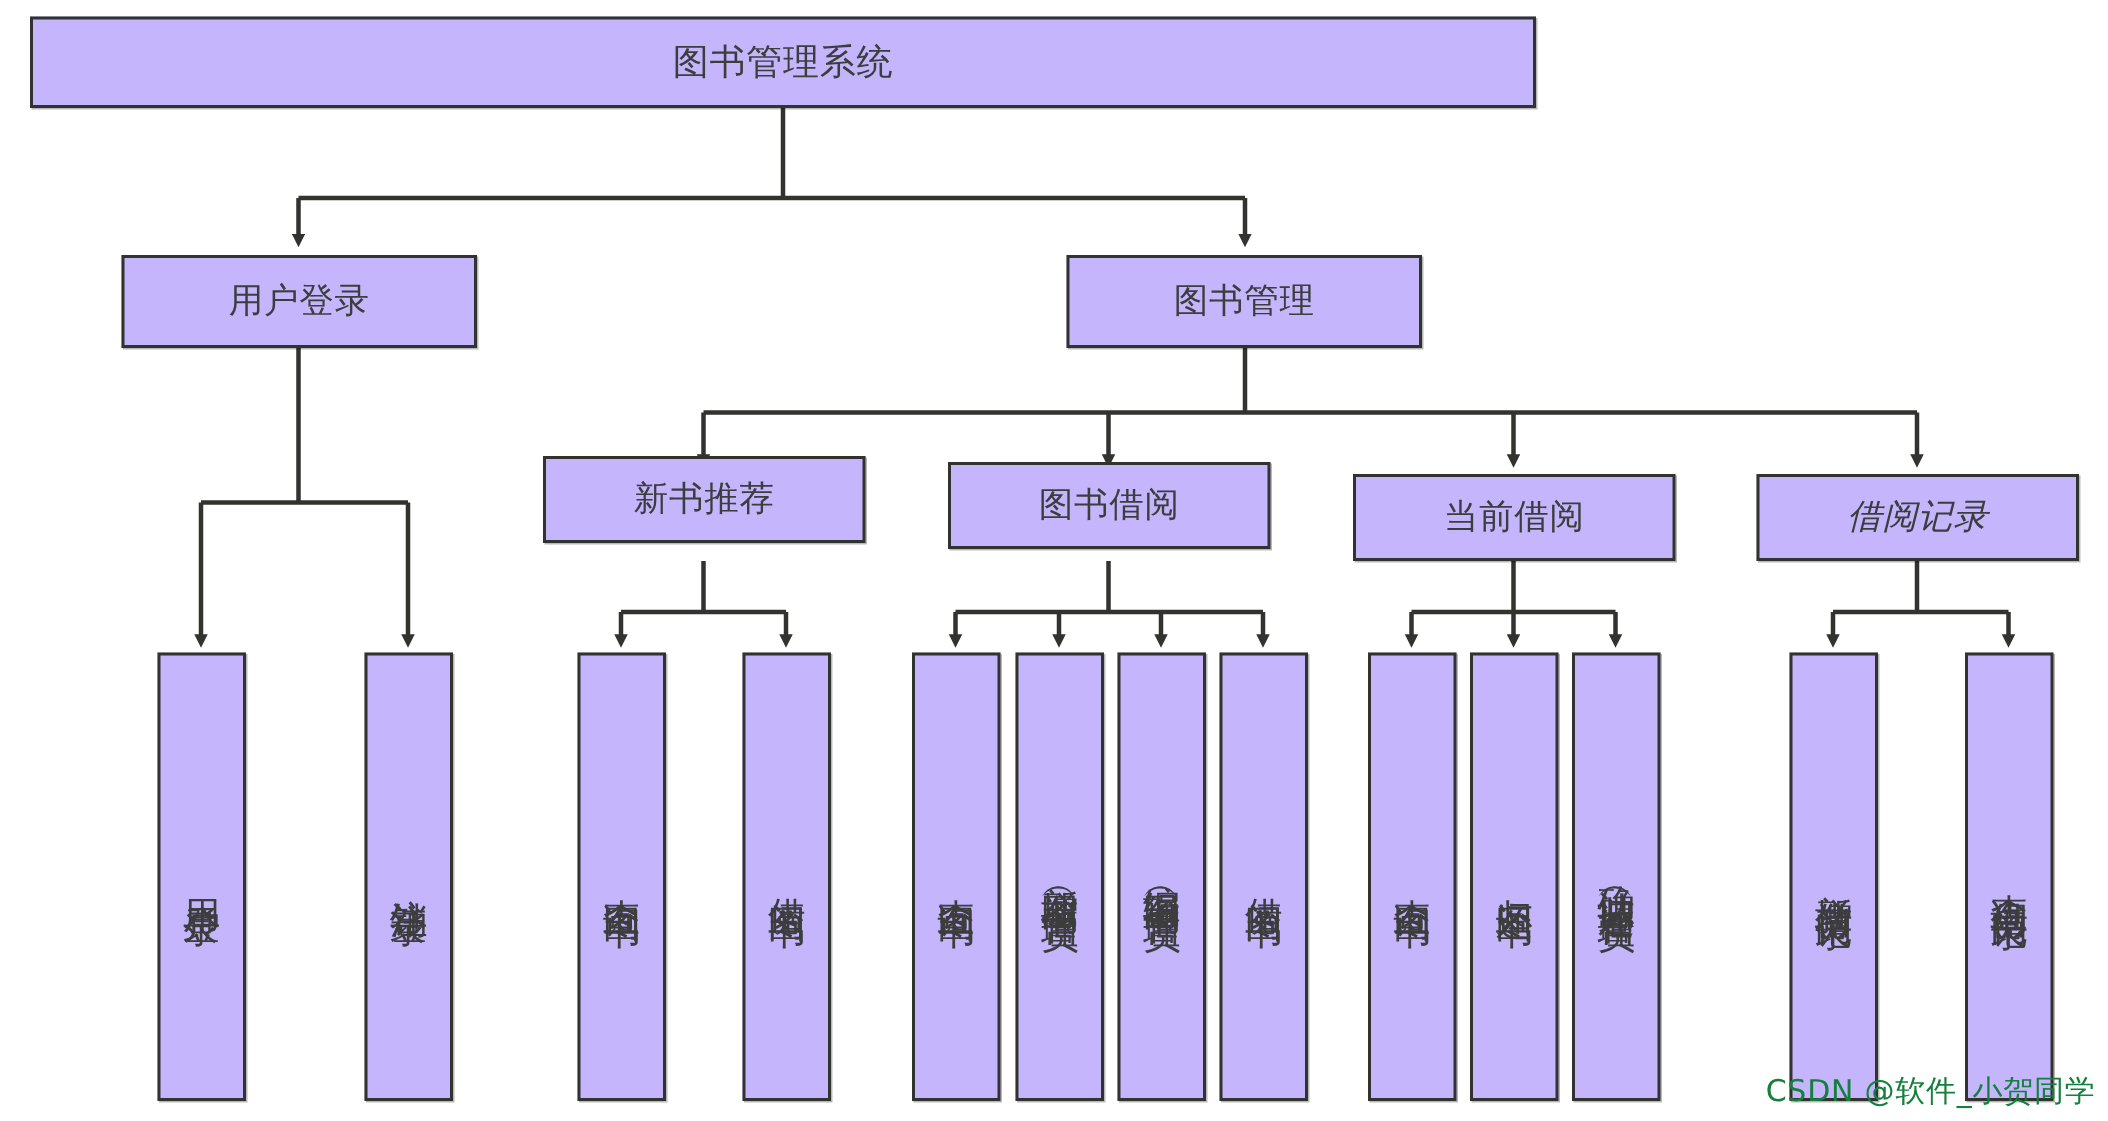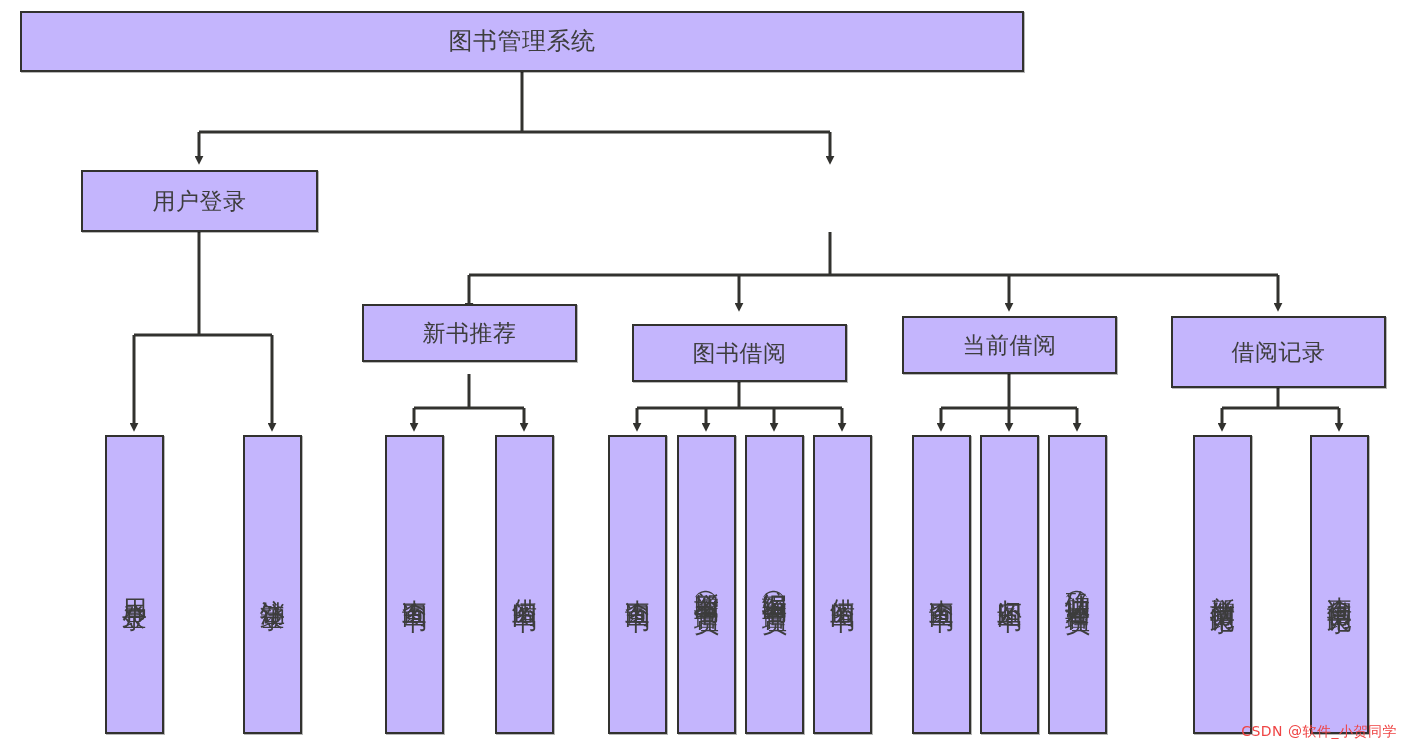--- a/index.html
+++ b/index.html
@@ -66,22 +66,22 @@
     font-size: 25px;
     line-height: 1;
     letter-spacing: 3px;
     white-space: nowrap;
     max-height: 100%;
   }
   .watermark {
     position: absolute;
     right: 8px;
     bottom: 6px;
-    font-size: 14px;
-    color: #ef4444;
+    font-size: 20px;
+    color: #15803d;
     letter-spacing: 0.5px;
     z-index: 5;
     white-space: nowrap;
     font-family: "DejaVu Sans", "Liberation Sans", sans-serif;
   }
 </style>
 </head>
 <body>
 
 <div id="diagram-root">
@@ -136,31 +136,34 @@
     </g>
   </svg>
 
   <div class="node horiz root" style="left:20px; top:11px; width:1004px; height:61px;">
     <span class="node-label">图书管理系统</span>
   </div>
 
   <div class="node horiz" style="left:81px; top:170px; width:237px; height:62px;">
     <span class="node-label">用户登录</span>
   </div>
+  <div class="node horiz" style="left:711px; top:170px; width:237px; height:62px;">
+    <span class="node-label">图书管理</span>
+  </div>
 
   <div class="node horiz" style="left:362px; top:304px; width:215px; height:58px;">
     <span class="node-label">新书推荐</span>
   </div>
-  <div class="node horiz" style="left:632px; top:324px; width:215px; height:58px;">
+  <div class="node horiz" style="left:632px; top:308px; width:215px; height:58px;">
     <span class="node-label">图书借阅</span>
   </div>
   <div class="node horiz" style="left:902px; top:316px; width:215px; height:58px;">
     <span class="node-label">当前借阅</span>
   </div>
-  <div class="node horiz" style="left:1171px; top:316px; width:215px; height:72px;">
+  <div class="node horiz" style="left:1171px; top:316px; width:215px; height:58px;font-style:italic;">
     <span class="node-label">借阅记录</span>
   </div>
 
   <div class="node vert" style="left:105px; top:435px; width:59px; height:299px;">
     <span class="node-label">用户登录</span>
   </div>
   <div class="node vert" style="left:243px; top:435px; width:59px; height:299px;">
     <span class="node-label">注销登录</span>
   </div>
 

